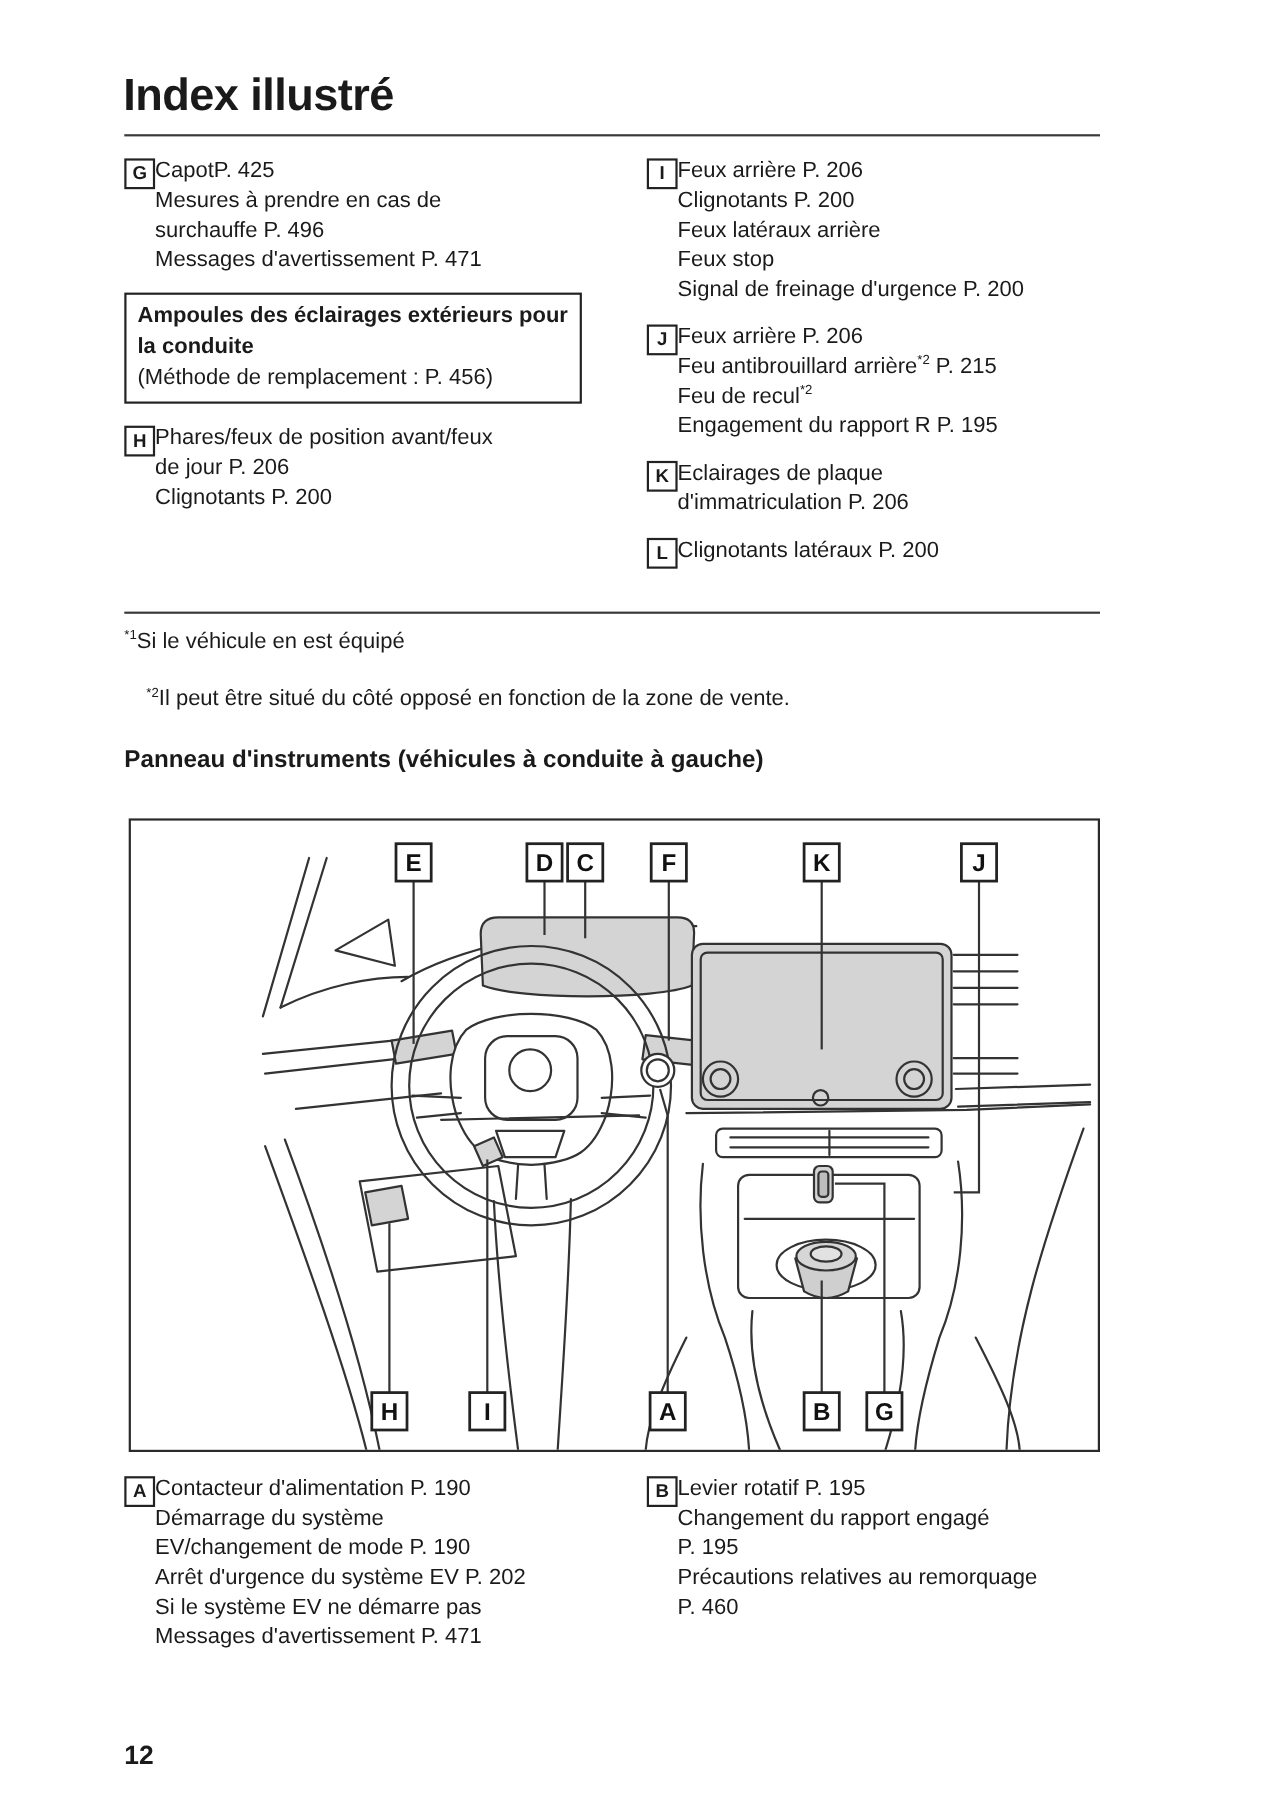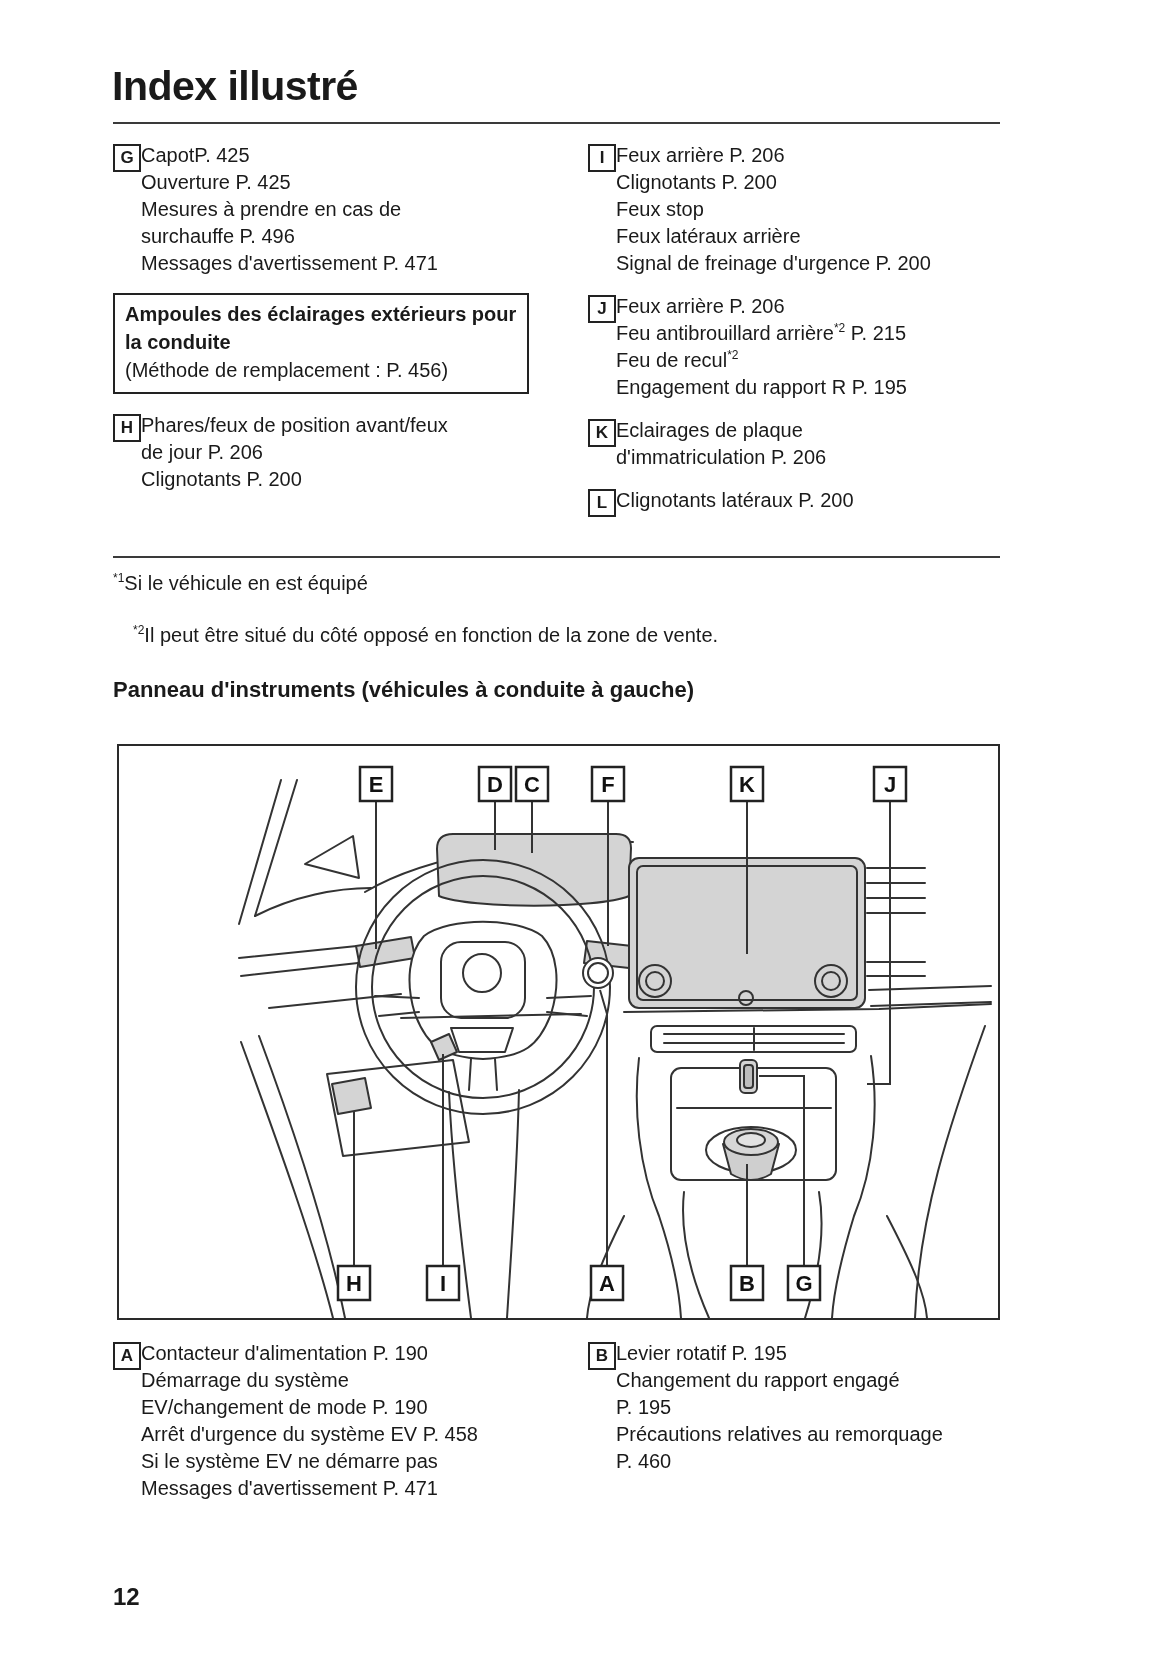--- a/index.html
+++ b/index.html
@@ -46,21 +46,20 @@
 
 <h1 id="title" class="abs">Index illustré</h1>
 <div id="rule-top" class="abs rule"></div>
 
 <div id="columns" class="abs">
   <div id="left-col">
   <div class="item">
     <div class="letter-box">G</div>
     <div class="item-lines">
           <div class="line">CapotP. 425</div>
-          <div class="line">Ouverture P. 425</div>
           <div class="line">Mesures à prendre en cas de</div>
           <div class="line">surchauffe P. 496</div>
           <div class="line">Messages d'avertissement P. 471</div>
         </div>
   </div>
 
   <div class="note-box">
         <div class="line bold">Ampoules des éclairages extérieurs pour</div>
         <div class="line bold">la conduite</div>
         <div class="line">(Méthode de remplacement : P. 456)</div>
@@ -74,22 +73,22 @@
           <div class="line">Clignotants P. 200</div>
         </div>
   </div>
 </div>
   <div id="right-col">
   <div class="item">
     <div class="letter-box">I</div>
     <div class="item-lines">
           <div class="line">Feux arrière P. 206</div>
           <div class="line">Clignotants P. 200</div>
+          <div class="line">Feux latéraux arrière</div>
           <div class="line">Feux stop</div>
-          <div class="line">Feux latéraux arrière</div>
           <div class="line">Signal de freinage d'urgence P. 200</div>
         </div>
   </div>
 
   <div class="item">
     <div class="letter-box">J</div>
     <div class="item-lines">
           <div class="line">Feux arrière P. 206</div>
           <div class="line">Feu antibrouillard arrière<sup>*2</sup> P. 215</div>
           <div class="line">Feu de recul<sup>*2</sup></div>
@@ -243,21 +242,21 @@
 </div>
 
 <div id="bottom" class="abs">
   <div id="bottom-left">
   <div class="item">
     <div class="letter-box">A</div>
     <div class="item-lines">
           <div class="line">Contacteur d'alimentation P. 190</div>
           <div class="line">Démarrage du système</div>
           <div class="line">EV/changement de mode P. 190</div>
-          <div class="line">Arrêt d'urgence du système EV P. 458</div>
+          <div class="line">Arrêt d'urgence du système EV P. 202</div>
           <div class="line">Si le système EV ne démarre pas</div>
           <div class="line">Messages d'avertissement P. 471</div>
         </div>
   </div>
 </div>
   <div id="bottom-right">
   <div class="item">
     <div class="letter-box">B</div>
     <div class="item-lines">
           <div class="line">Levier rotatif P. 195</div>

